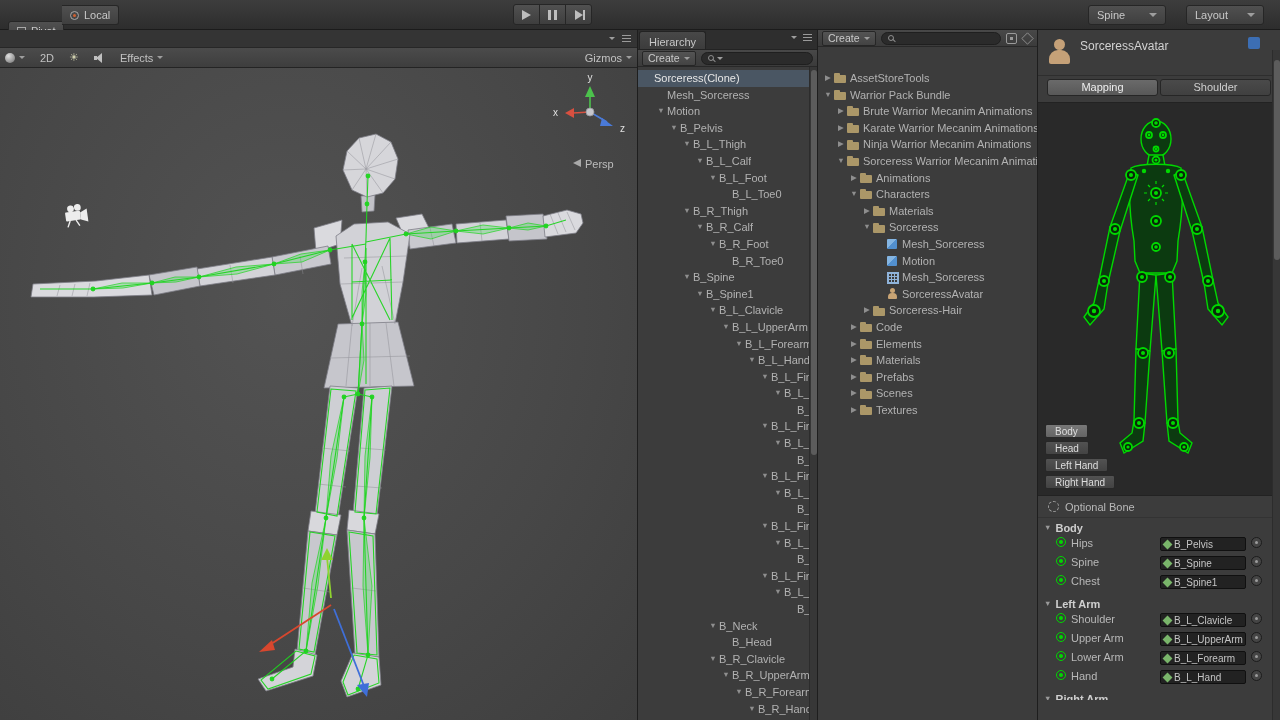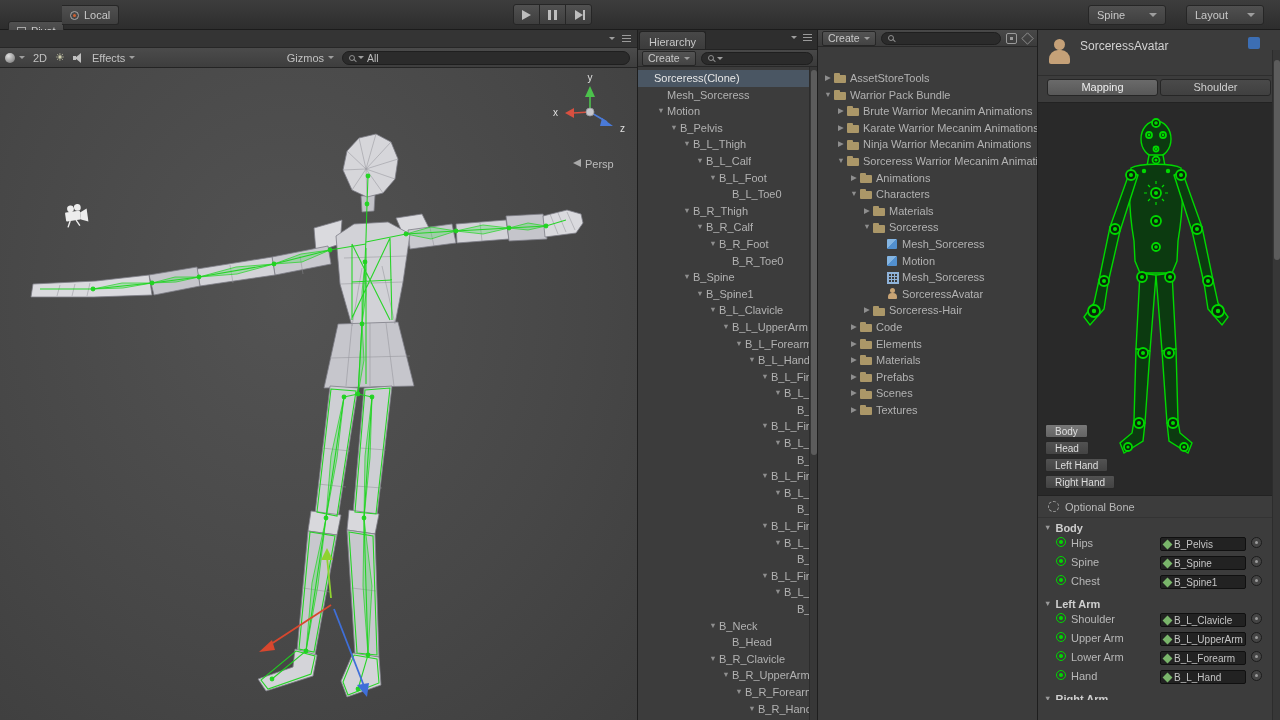--- a/index.html
+++ b/index.html
@@ -39,21 +39,21 @@
 
   
   .main { position:absolute; top:30px; bottom:0; left:0; right:0; display:flex; }
 
   
   .scene { width:637px; position:relative; background:#444; }
   .scene-strip { height:18px; background:#343434; border-bottom:1px solid #272727;
                  display:flex; align-items:center; justify-content:flex-end; gap:7px; padding:0 6px; }
   .burger { width:9px; height:1px; background:#9a9a9a; box-shadow:0 3px 0 #9a9a9a, 0 -3px 0 #9a9a9a; }
   .scene-toolbar { height:20px; background:linear-gradient(#4b4b4b,#3e3e3e); border-bottom:1px solid #242424;
-                   display:flex; align-items:center; padding:0 5px; gap:8px; color:#c2c2c2; font-size:11px; }
+                   display:flex; align-items:center; padding:0 5px; gap:15px; color:#c2c2c2; font-size:11px; }
   .st-item { display:flex; align-items:center; gap:4px; }
   .st-spacer { flex:1; }
   .sphere { width:10px; height:10px; border-radius:50%; background:radial-gradient(circle at 35% 30%, #e0e0e0, #6e6e6e); }
   .sun { font-size:11px; color:#cfcfae; line-height:1; }
   .spk { position:relative; width:11px; height:11px; }
   .spk::before { content:""; position:absolute; left:0; top:3.5px; width:3px; height:4px; background:#c0c0c0; }
   .spk::after { content:""; position:absolute; left:2px; top:0.5px; width:0; height:0;
                 border-top:5px solid transparent; border-bottom:5px solid transparent; border-right:6px solid #c0c0c0; }
   .searchpill { height:14px; background:#2b2b2b; border:1px solid #1f1f1f; border-radius:8px;
                 display:flex; align-items:center; padding:0 6px; gap:3px; color:#bdbdbd; font-size:10.5px; }
@@ -211,25 +211,20 @@
           <span class="spk"></span>
         </div>
         <div class="st-item">
           <span>Effects</span>
           <span class="caret tiny"></span>
         </div>
         <div class="st-spacer"></div>
         <div class="st-item">
           <span>Gizmos</span>
           <span class="caret tiny"></span>
-        </div>
-        <div class="searchpill scene-search">
-          <span class="mag"></span>
-          <span class="caret tiny"></span>
-          <span>All</span>
         </div>
       </div>
 
       <div class="viewport">
         <svg width="637" height="652" viewBox="0 0 637 652">
 
           <g stroke="#7e7e86" stroke-width="0.8">
             <polygon points="396,150 422,146 432,166 408,178" fill="#dadade"></polygon>
             <polygon points="314,160 342,152 340,176 316,184" fill="#dadade"></polygon>
             <polygon points="408,162 452,156 456,175 410,181" fill="#c9c9cf"></polygon>

